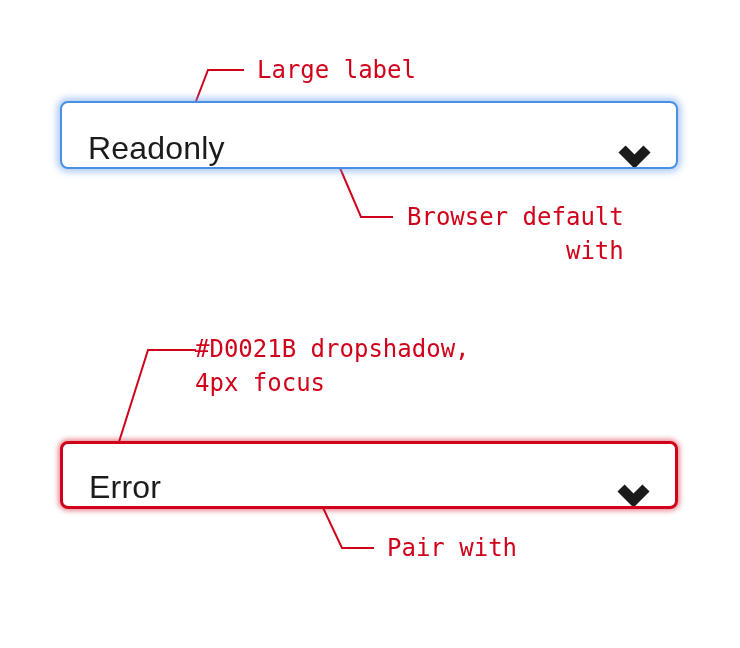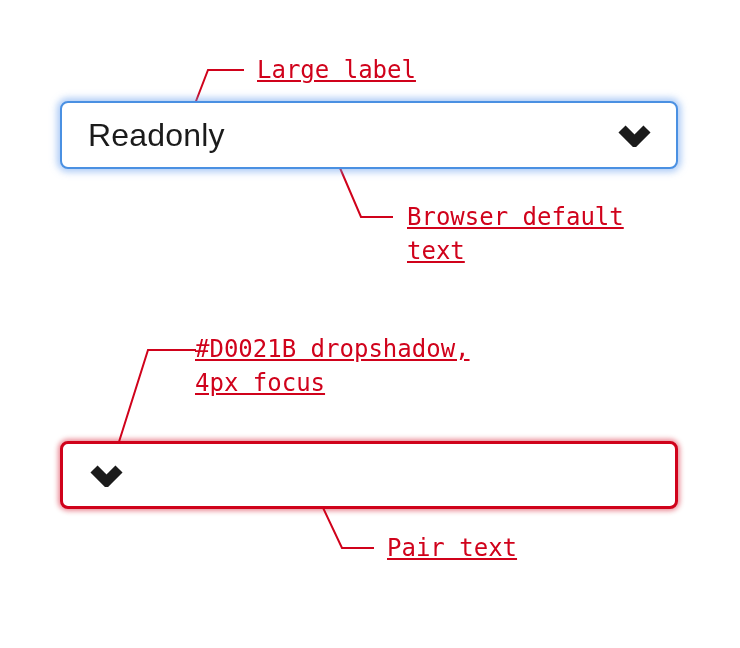--- a/index.html
+++ b/index.html
@@ -29,21 +29,21 @@
 
   .select-box {
     position: absolute;
     left: 60px;
     width: 618px;
     height: 68px;
     box-sizing: border-box;
     background: #ffffff;
     border-radius: 8px;
     display: flex;
-    align-items: center;
+    align-items: flex-end;
     justify-content: space-between;
     padding: 0 24px 0 26px;
     cursor: pointer;
   }
   .select-box.focus-blue {
     top: 101px;
     border: 2px solid var(--focus-blue, #4A90E2);
     box-shadow: 0 0 7px 3px rgba(106, 160, 238, 0.55);
   }
   .select-box.error-red {
@@ -66,26 +66,25 @@
     stroke-linejoin: miter;
   }
 
   .annotation {
     position: absolute;
     font-family: "DejaVu Sans Mono", "Liberation Mono", monospace;
     font-size: 24px;
     line-height: 34px;
     color: var(--annotation-red, #D0021B);
     white-space: nowrap;
-    text-decoration: underline;
   }
   .annotation .line { display: block; }
 
   .anno-large-label        { left: 257px; top: 53px;  }
-  .anno-browser-focus      { left: 407px; top: 200px; }
+  .anno-browser-focus      { left: 407px; top: 200px; text-align: right; }
   .anno-dropshadow         { left: 195px; top: 332px; }
   .anno-pair               { left: 387px; top: 531px; }
 </style>
 </head>
 <body>
 
 <div class="canvas">
 
   <svg class="leaders" viewBox="0 0 740 648" xmlns="http://www.w3.org/2000/svg">
     <polyline class="leader" points="244,70 208,70 188,122"></polyline>
@@ -97,38 +96,39 @@
   <div class="select-box focus-blue">
     <span class="select-label">Readonly</span>
     <span>
       <svg class="chevron" width="35" height="24" viewBox="0 0 35 24">
         <path d="M 5 6 L 17.5 18.5 L 30 6"></path>
       </svg>
     </span>
   </div>
 
   <div class="select-box error-red">
+    <span class="select-label">Error</span>
     <span>
       <svg class="chevron" width="35" height="24" viewBox="0 0 35 24">
         <path d="M 5 6 L 17.5 18.5 L 30 6"></path>
       </svg>
     </span>
   </div>
 
   <div class="annotation anno-large-label">
     <span class="line">Large label</span>
   </div>
 
   <div class="annotation anno-browser-focus">
     <span class="line">Browser default</span>
-    <span class="line">text</span>
+    <span class="line">with</span>
   </div>
 
   <div class="annotation anno-dropshadow">
     <span class="line">#D0021B dropshadow,</span>
     <span class="line">4px focus</span>
   </div>
 
   <div class="annotation anno-pair">
-    <span class="line">Pair text</span>
+    <span class="line">Pair with</span>
   </div>
 
 </div>
 
 </body></html>

